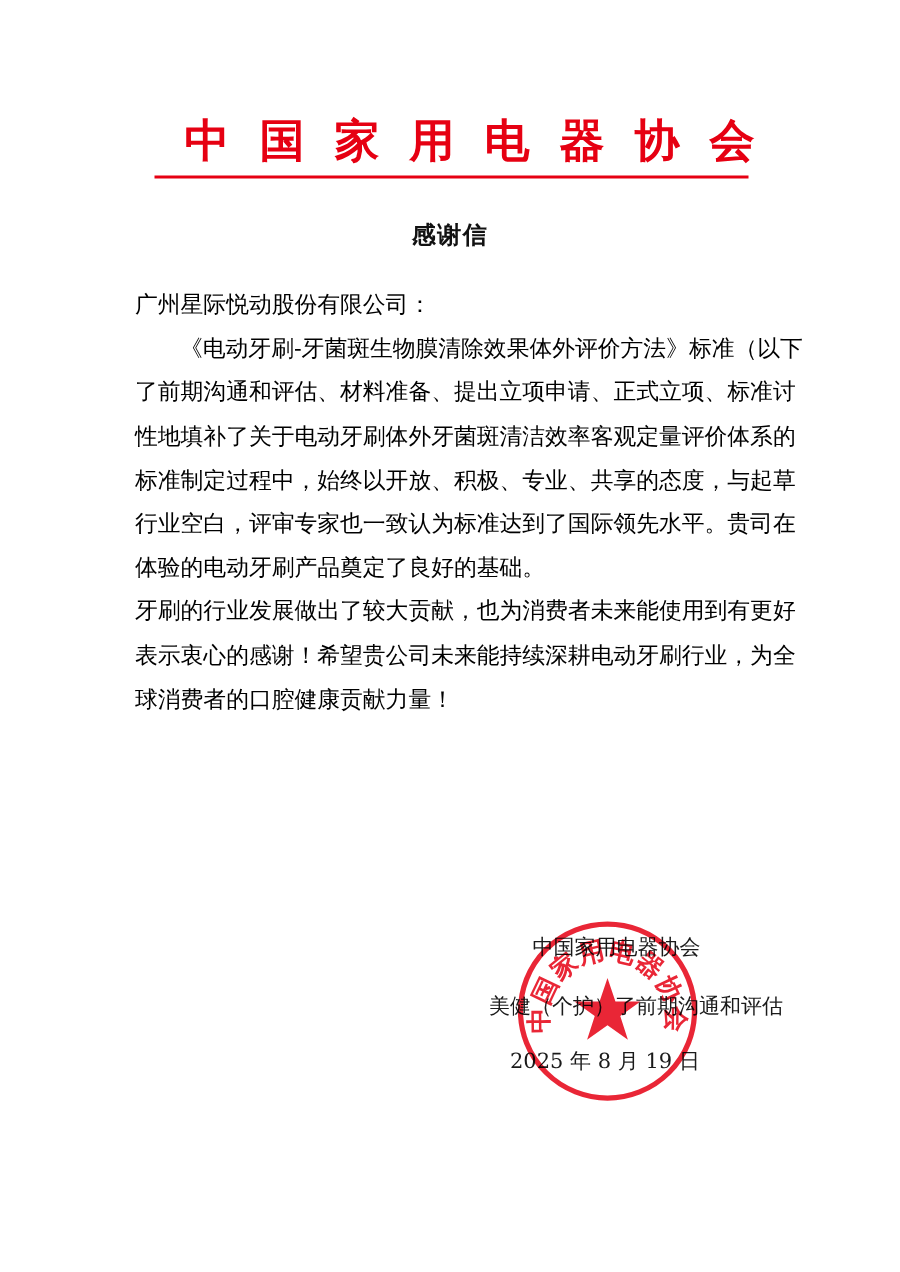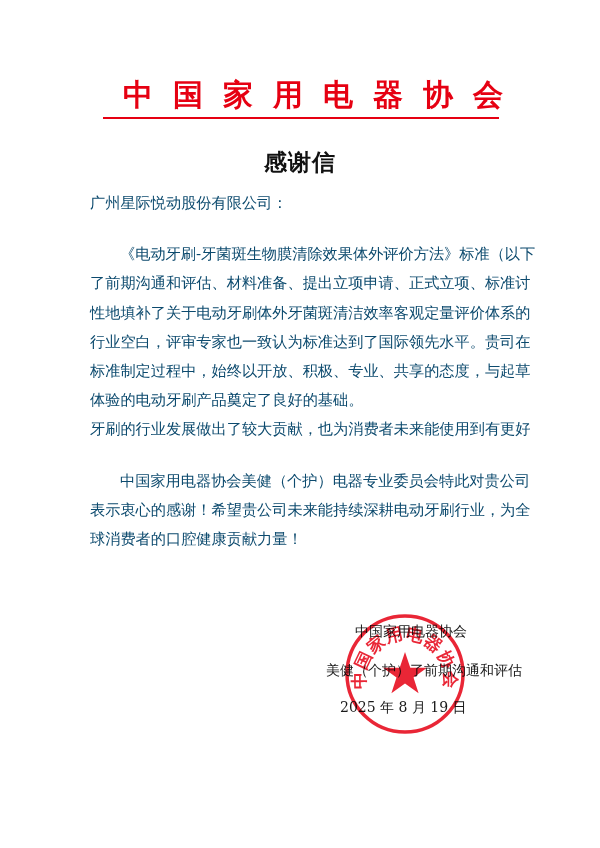--- a/index.html
+++ b/index.html
@@ -47,45 +47,44 @@
     background: #e60012;
   }
   .doc-title {
     position: absolute;
     left: 0;
     width: 600px;
     top: 147px;
     text-align: center;
     font-family: "DejaVu Sans", "Liberation Sans", sans-serif;
     font-weight: bold;
-    font-size: 23px;
+    font-size: 16px;
     color: #111;
     letter-spacing: 1px;
   }
   .body-text {
     position: absolute;
     left: 90px;
     top: 189px;
     width: 412px;
     font-size: 15.2px;
     line-height: 29.2px;
-    color: #0c4a6e;
+    color: #000000;
   }
   .line {
     display: block;
     white-space: nowrap;
     text-align: justify;
     text-align-last: justify;
   }
   .line.last {
     text-align-last: left;
   }
   .line.indent {
     padding-left: 30px;
-    margin-top: 22px;
   }
   .signature {
     position: absolute;
     font-size: 14px;
     color: #1a1a1a;
     white-space: nowrap;
   }
   .sig-org {
     left: 355px;
     top: 623px;
@@ -120,28 +119,27 @@
 
   <div class="doc-title">感谢信</div>
 
   <div class="body-text">
     <span class="line last">广州星际悦动股份有限公司：</span>
 
     <div>
       <span class="line indent">《电动牙刷-牙菌斑生物膜清除效果体外评价方法》标准（以下</span>
       <span class="line">了前期沟通和评估、材料准备、提出立项申请、正式立项、标准讨</span>
       <span class="line">性地填补了关于电动牙刷体外牙菌斑清洁效率客观定量评价体系的</span>
+      <span class="line">标准制定过程中，始终以开放、积极、专业、共享的态度，与起草</span>
       <span class="line">行业空白，评审专家也一致认为标准达到了国际领先水平。贵司在</span>
-      <span class="line">标准制定过程中，始终以开放、积极、专业、共享的态度，与起草</span>
       <span class="line last">体验的电动牙刷产品奠定了良好的基础。</span>
       <span class="line">牙刷的行业发展做出了较大贡献，也为消费者未来能使用到有更好</span>
     </div>
 
     <div>
-      <span class="line indent">中国家用电器协会美健（个护）电器专业委员会特此对贵公司</span>
       <span class="line">表示衷心的感谢！希望贵公司未来能持续深耕电动牙刷行业，为全</span>
       <span class="line last">球消费者的口腔健康贡献力量！</span>
     </div>
   </div>
 
   <div class="signature sig-org">中国家用电器协会</div>
   <div class="signature sig-committee">美健（个护）了前期沟通和评估</div>
   <div class="signature sig-date">2025 年 8 月 19 日</div>
 
   <svg class="seal" viewBox="0 0 124 124" xmlns="http://www.w3.org/2000/svg">

